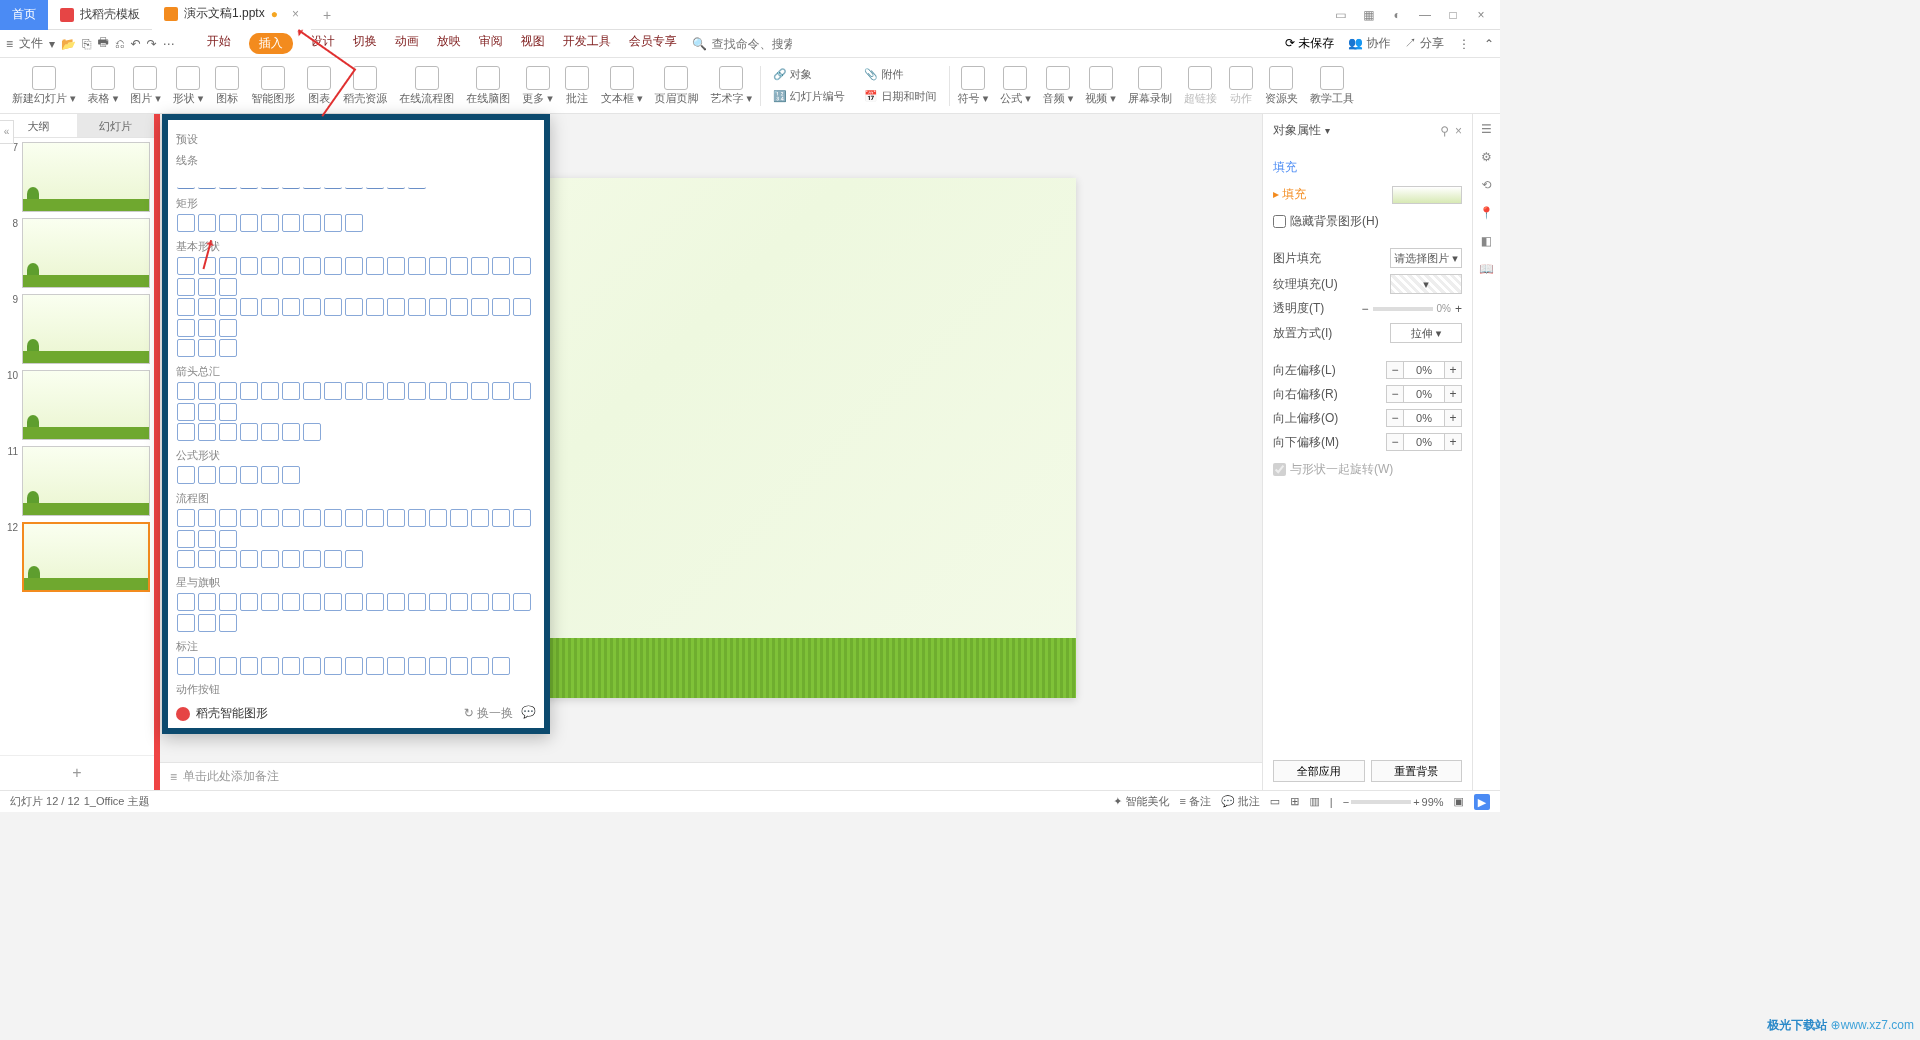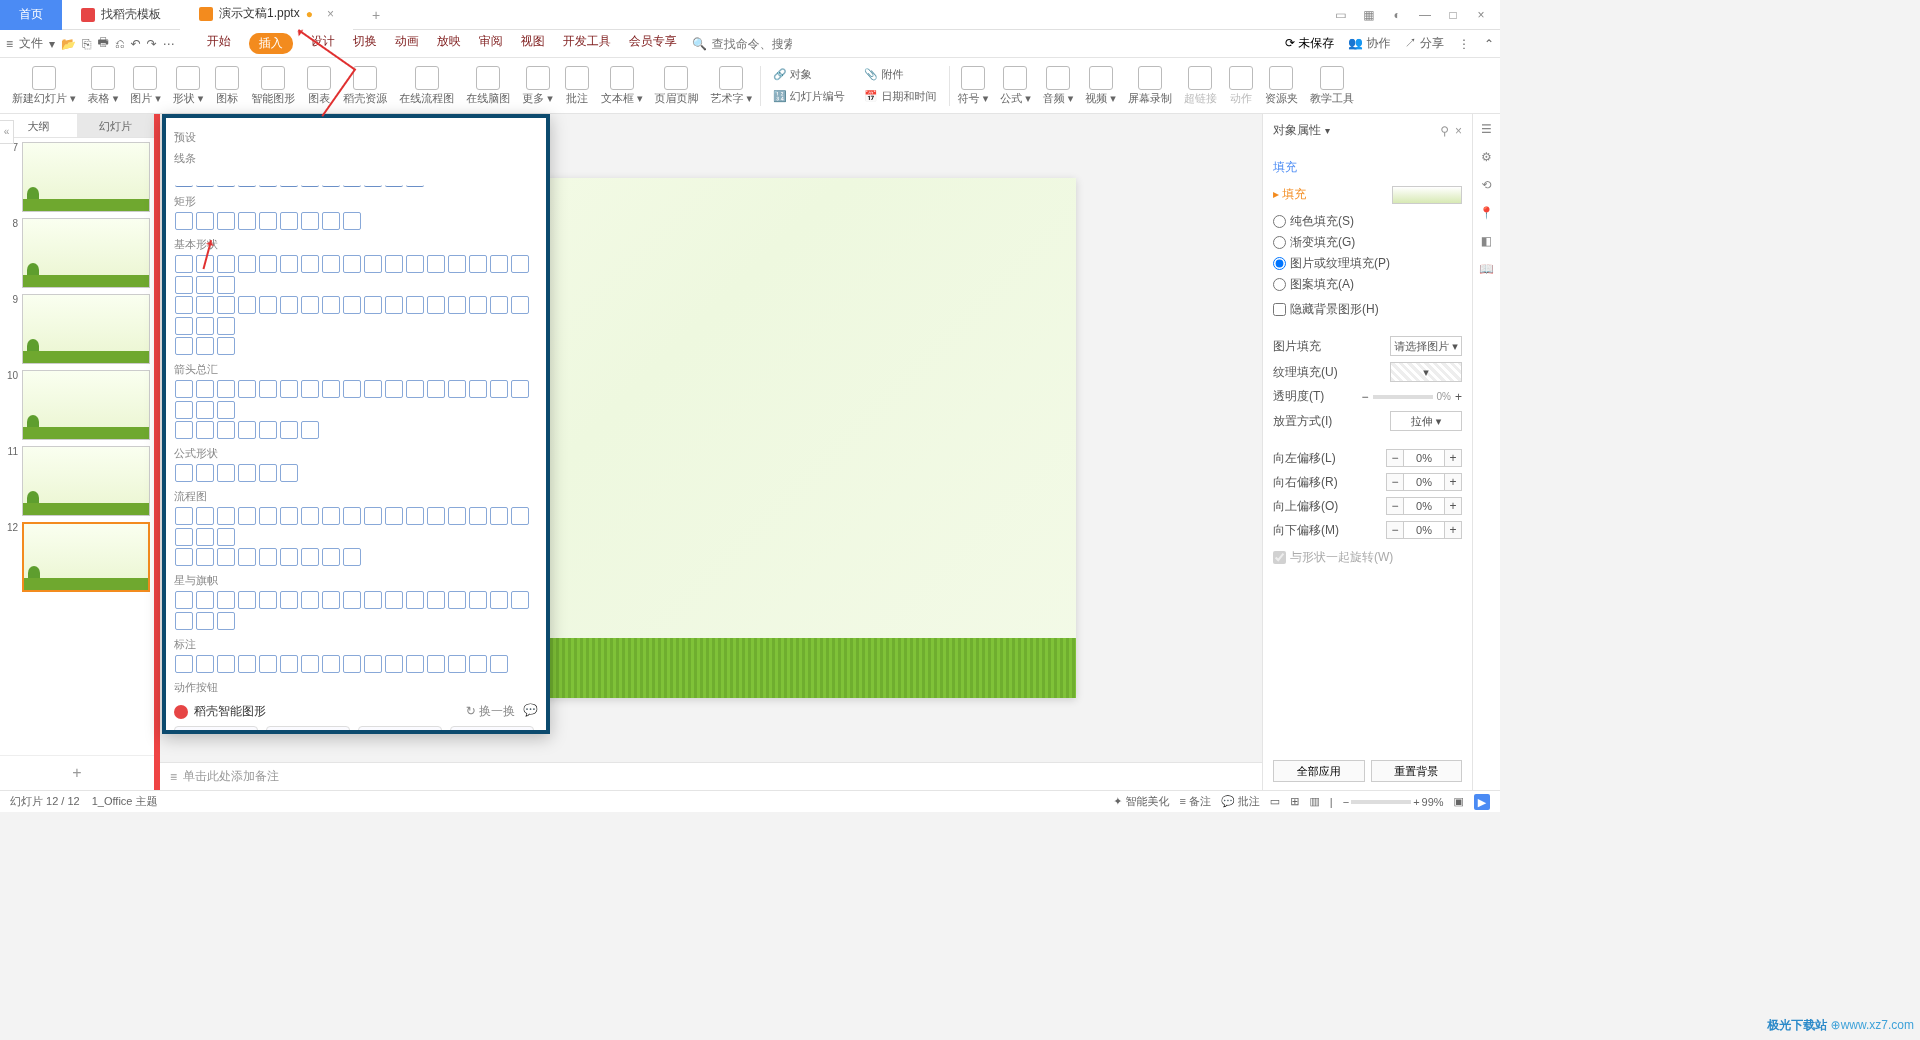--- a/index.html
+++ b/index.html
@@ -1,18 +1,18 @@
 <!DOCTYPE html>
 <html><head>
 <meta charset="utf-8">
 <style>
   *{box-sizing:border-box;margin:0;padding:0;font-family:"Microsoft YaHei",Arial,sans-serif}
   body{background:#f3f3f3;font-size:12px;color:#333;overflow:hidden;width:1500px;height:812px}
   .titlebar{height:30px;background:#fff;display:flex;align-items:center;border-bottom:1px solid #e0e0e0}
-  .tab{height:30px;display:flex;align-items:center;padding:0 19px;font-size:12px;gap:6px;cursor:pointer}
+  .tab{height:30px;display:flex;align-items:center;padding:0 12px;font-size:12px;gap:6px;cursor:pointer}
   .tab.home{background:#4b8bf4;color:#fff}
   .tab.docke{color:#444}
   .tab.curr{background:#fff;border-bottom:2px solid #fff}
   .tab .ico{width:14px;height:14px;display:inline-block}
   .ico-docke{background:#e64545;border-radius:2px}
   .ico-wps{background:#f38b1e;border-radius:2px}
   .dirty{color:#f5a623}
   .tab .close{margin-left:8px;color:#999}
   .tab.plus{font-size:14px;color:#999}
   .winops{margin-left:auto;display:flex;align-items:center;gap:10px;padding-right:10px;color:#888}
@@ -71,21 +71,21 @@
   .slider{display:flex;align-items:center;gap:4px}
   .slider .track{width:60px;height:4px;background:#ddd;position:relative}
   .slider .pct{font-size:10px;color:#999}
   .ppfoot{margin-top:auto;display:flex;gap:6px;padding-top:10px}
   .ppfoot button{flex:1;height:22px;border:1px solid #ccc;background:#fafafa;font-size:11px;cursor:pointer}
   .statusbar{height:22px;background:#fff;border-top:1px solid #e4e4e4;display:flex;align-items:center;font-size:11px;color:#666;padding:0 10px}
   .sb-right{margin-left:auto;display:flex;align-items:center;gap:10px}
   .sb-right .zoom{display:flex;align-items:center;gap:2px}
   .sb-right .play{width:16px;height:16px;background:#4b8bf4;color:#fff;text-align:center;line-height:16px;border-radius:2px}
   
-  .shapes-pop{position:absolute;left:162px;top:114px;width:388px;background:#fff;border:4px solid #0c4a6e;box-shadow:0 4px 16px rgba(0,0,0,.25);z-index:100;padding:6px 8px 10px;max-height:620px;overflow:auto}
+  .shapes-pop{position:absolute;left:162px;top:114px;width:388px;background:#fff;border:6px solid #0c4a6e;box-shadow:0 4px 16px rgba(0,0,0,.25);z-index:100;padding:6px 8px 10px;max-height:620px;overflow:auto}
   .sp-sec{font-size:11px;color:#888;margin:6px 0 2px}
   .sp-row{display:flex;flex-wrap:wrap;gap:1px}
   .sp-row span{width:18px;height:18px;border:1px solid #88a8d8;margin:1px;border-radius:2px;cursor:pointer}
   .sp-row.line span{border:none;border-bottom:1px solid #6a8fc7}
   .sp-smart{display:flex;align-items:center;gap:6px;margin-top:8px;font-size:12px}
   .sp-smart .dk{width:14px;height:14px;background:#e64545;border-radius:50%}
   .sp-smart .r{margin-left:auto;display:flex;gap:8px;color:#888}
   .sp-tpls{display:flex;gap:8px;margin-top:6px}
   .sp-tpls .tpl{width:84px;height:50px;border:1px solid #ddd;border-radius:4px;background:linear-gradient(#fbfbff,#eef3ff);display:flex;align-items:center;justify-content:center;gap:4px}
   .arrow{position:absolute;z-index:120;pointer-events:none}
@@ -347,38 +347,20 @@
       <span class="win">
           <span>⚲</span>
           <span>×</span>
         </span>
     </div>
     <div style="color:#4b8bf4;margin:4px 0">填充</div>
     <div style="display:flex;justify-content:space-between;align-items:center">
       <span class="pp-sec">▸ 填充</span>
       <span class="pp-swatch"></span>
     </div>
-    <div id="radios">
-        <label class="radiorow">
-          <input type="radio" name="fill" style="">
-          <span>纯色填充(S)</span>
-        </label>
-        <label class="radiorow">
-          <input type="radio" name="fill" style="">
-          <span>渐变填充(G)</span>
-        </label>
-        <label class="radiorow">
-          <input type="radio" name="fill" checked="" style="">
-          <span>图片或纹理填充(P)</span>
-        </label>
-        <label class="radiorow">
-          <input type="radio" name="fill" style="">
-          <span>图案填充(A)</span>
-        </label>
-      </div>
     <label class="radiorow">
         <input type="checkbox" style="">
         <span>隐藏背景图形(H)</span>
       </label>
     <div style="height:8px"></div>
     <div id="proprows">
         <div class="proprow">
           <span>图片填充</span>
           <div class="box">请选择图片 ▾</div>
         </div>
@@ -450,21 +432,21 @@
     <span>⚙</span>
     <span>⟲</span>
     <span>📍</span>
     <span>◧</span>
     <span>📖</span>
   </div>
 </div>
 
 <div class="statusbar">
   <span>幻灯片 12 / 12</span>
-  <span style="margin-left:12px">1_Office 主题</span>
+  <span style="margin-left:4px">1_Office 主题</span>
   <div class="sb-right">
     <span>✦ 智能美化</span>
     <span>≡ 备注</span>
     <span>💬 批注</span>
     <span>▭</span>
     <span>⊞</span>
     <span>▥</span>
     <span>|</span>
     <div class="zoom">
       <span>−</span>

